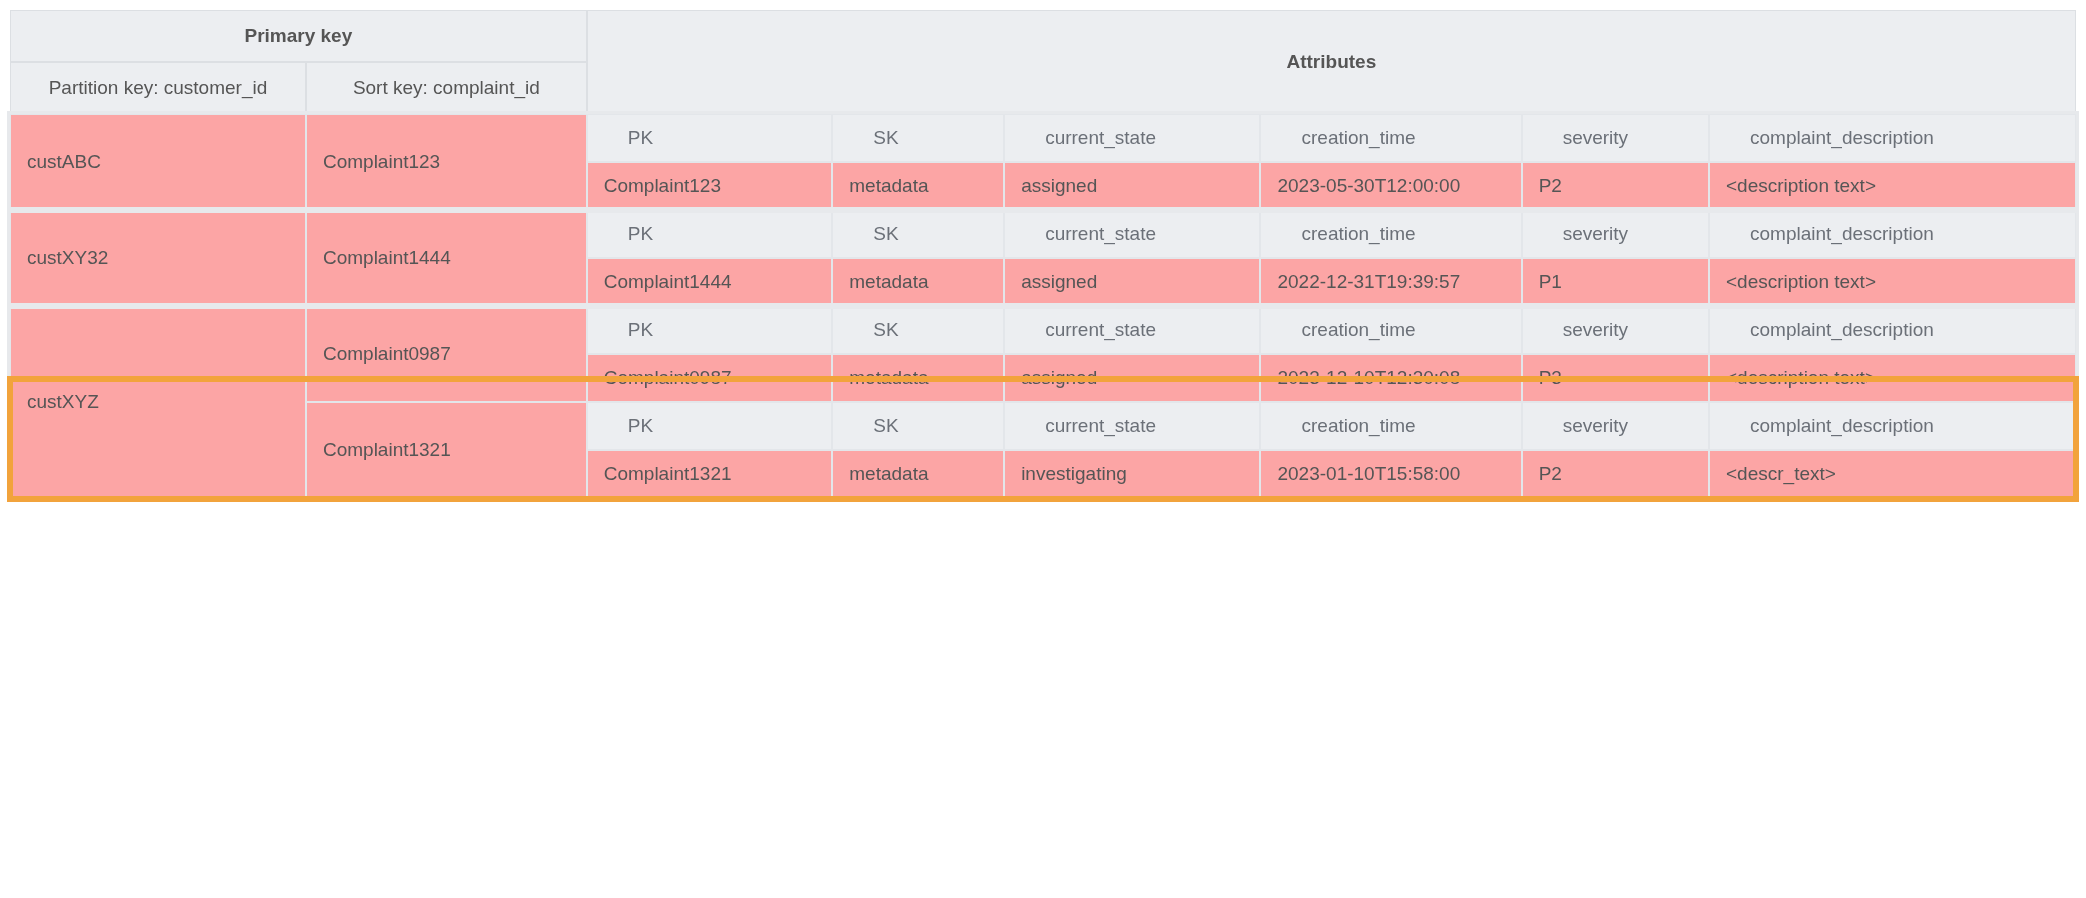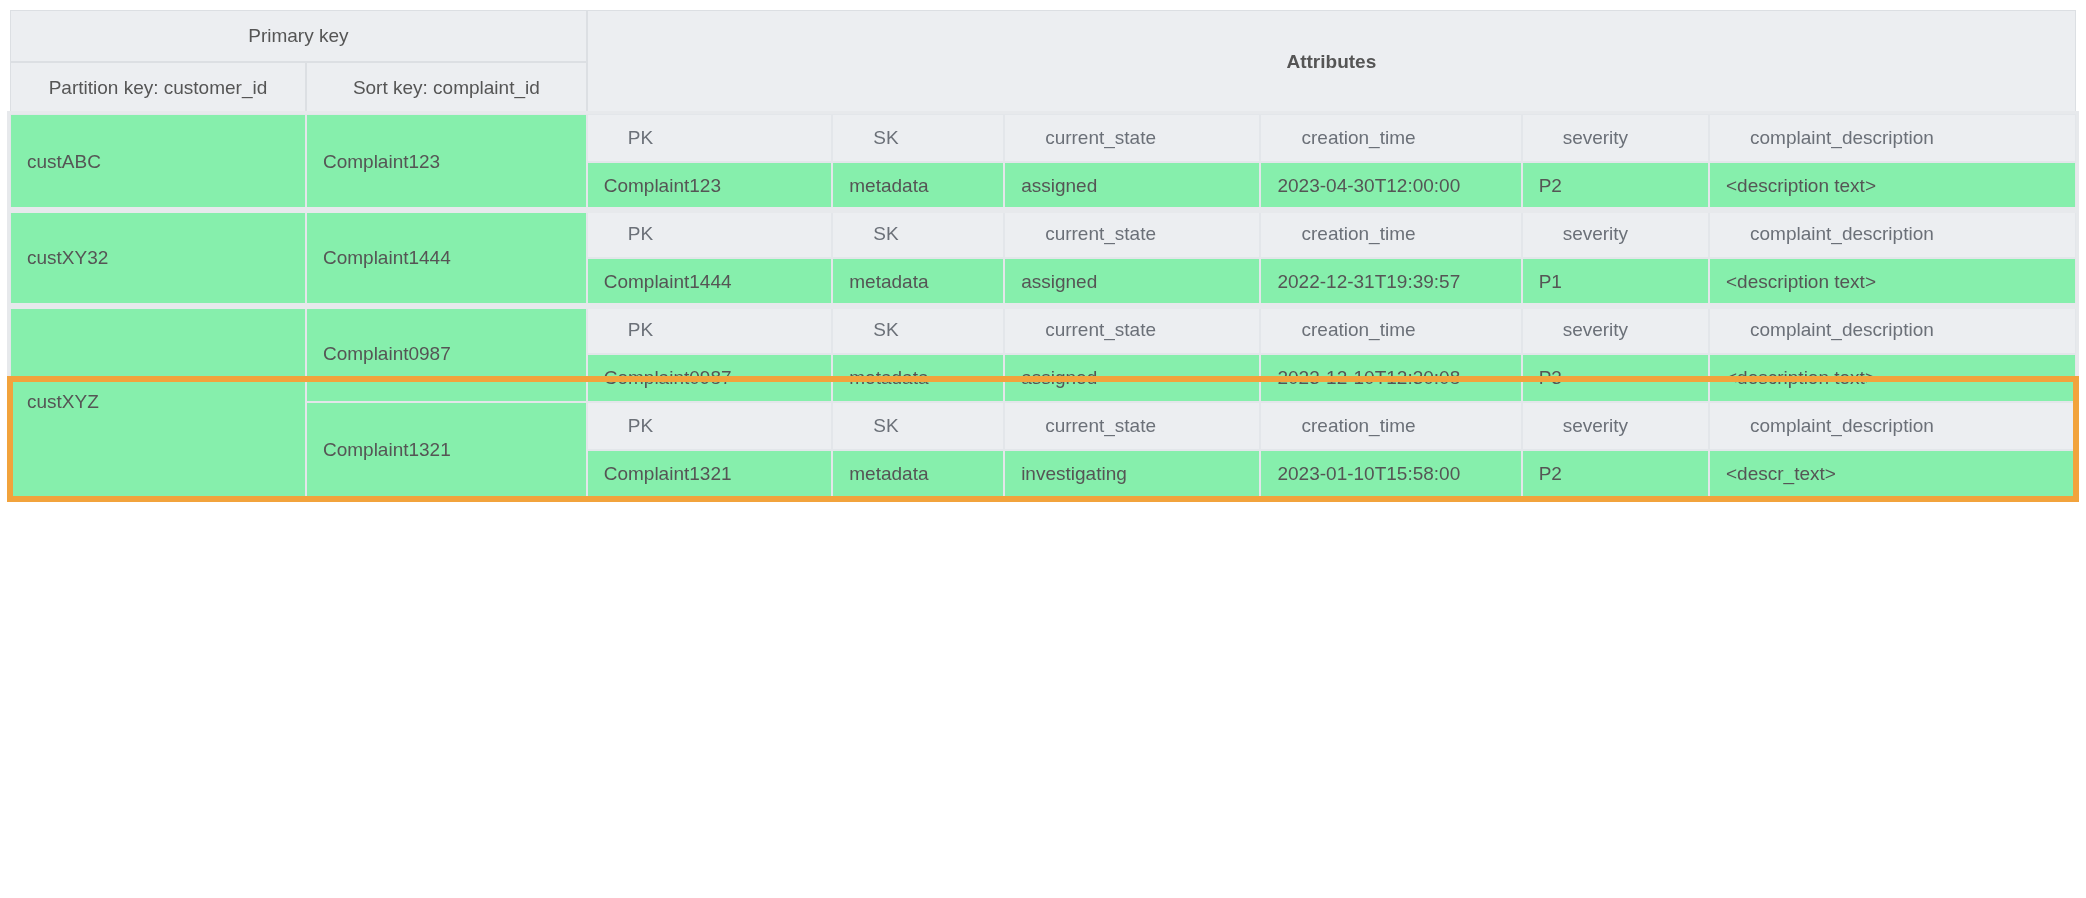--- a/index.html
+++ b/index.html
@@ -19,34 +19,34 @@
   }
   .hdr-cell {
     background: #eceef1;
     border: 1px solid #dcdfe3;
     padding: 14px 16px;
     color: #555;
     font-weight: 600;
   }
   .hdr-top-pk {
     text-align: center;
-    font-weight: 400;
+    font-weight: 700;
   }
   .hdr-top-attr {
     text-align: center;
     font-weight: 700;
     vertical-align: middle;
   }
   .hdr-sub {
     font-weight: 400;
   }
   .cell {
     border: 1px solid #e3e6ea;
     padding: 12px 16px;
-    background: #86efac;
+    background: #fca5a5;
     vertical-align: middle;
     color: #555;
   }
   .attr-header {
     background: #eceef1;
     color: #6b7078;
     padding-left: 40px;
   }
   tbody.group {
     outline: 3px solid #e7e9ec;
@@ -94,21 +94,21 @@
       <td class="cell attr-header">SK</td>
       <td class="cell attr-header">current_state</td>
       <td class="cell attr-header">creation_time</td>
       <td class="cell attr-header">severity</td>
       <td class="cell attr-header">complaint_description</td>
     </tr>
     <tr>
       <td class="cell">Complaint123</td>
       <td class="cell">metadata</td>
       <td class="cell">assigned</td>
-      <td class="cell">2023-04-30T12:00:00</td>
+      <td class="cell">2023-05-30T12:00:00</td>
       <td class="cell">P2</td>
       <td class="cell">&lt;description text&gt;</td>
     </tr>
   </tbody>
 
   <tbody class="group">
     <tr>
       <td class="cell" rowspan="2">custXY32</td>
       <td class="cell" rowspan="2">Complaint1444</td>
       <td class="cell attr-header">PK</td>

